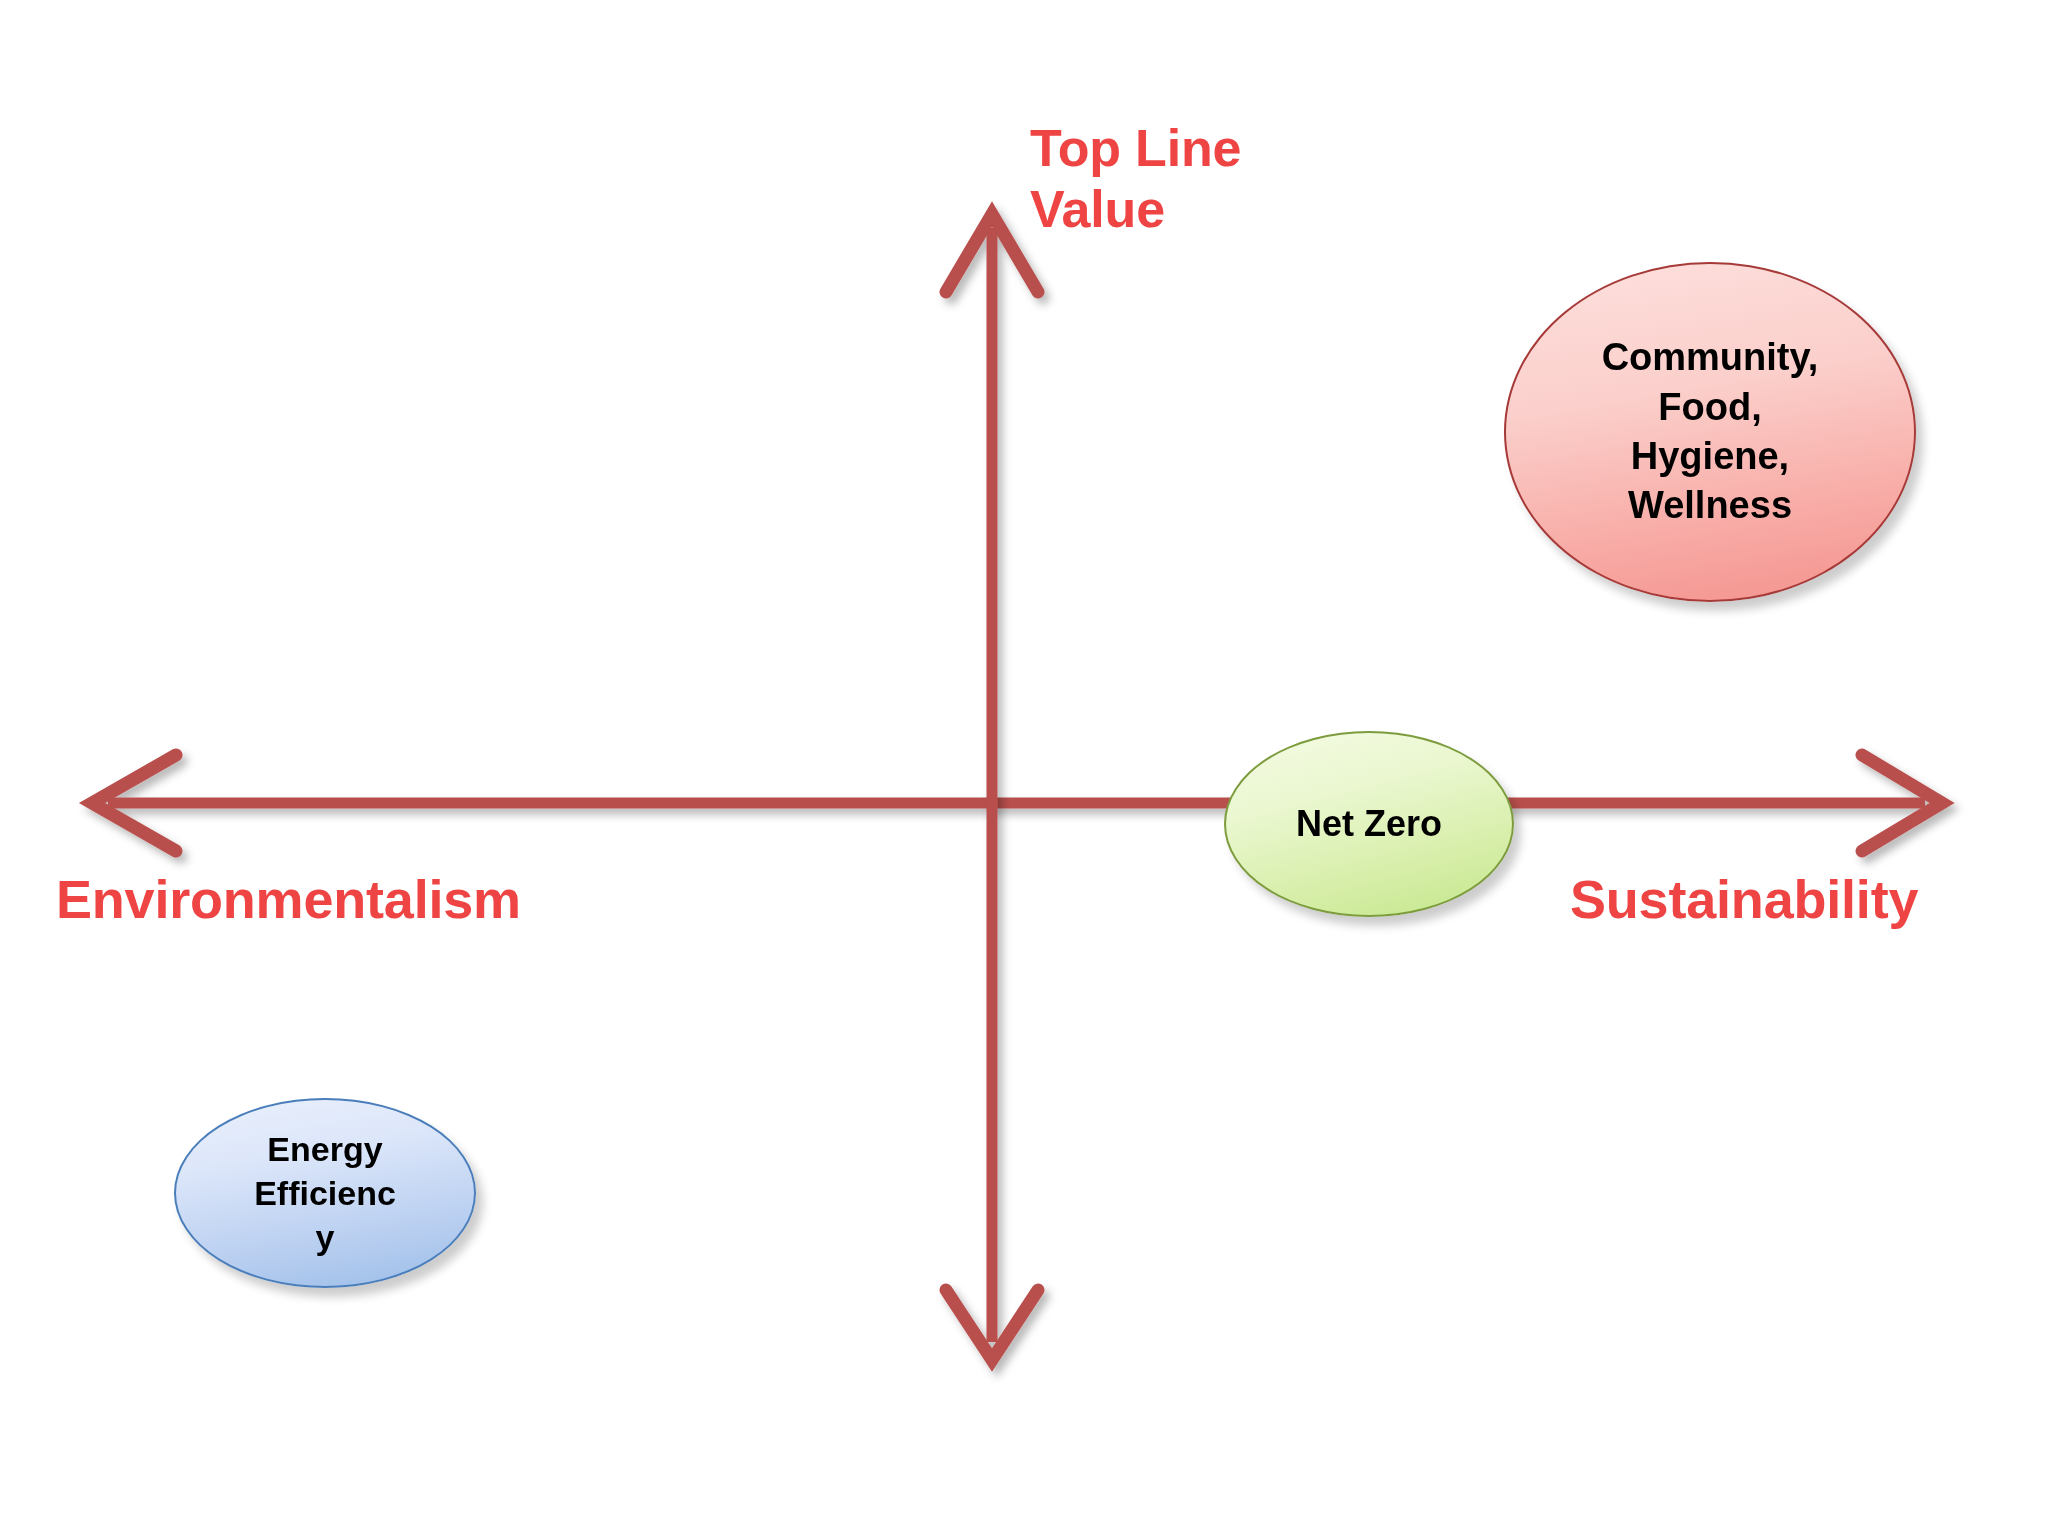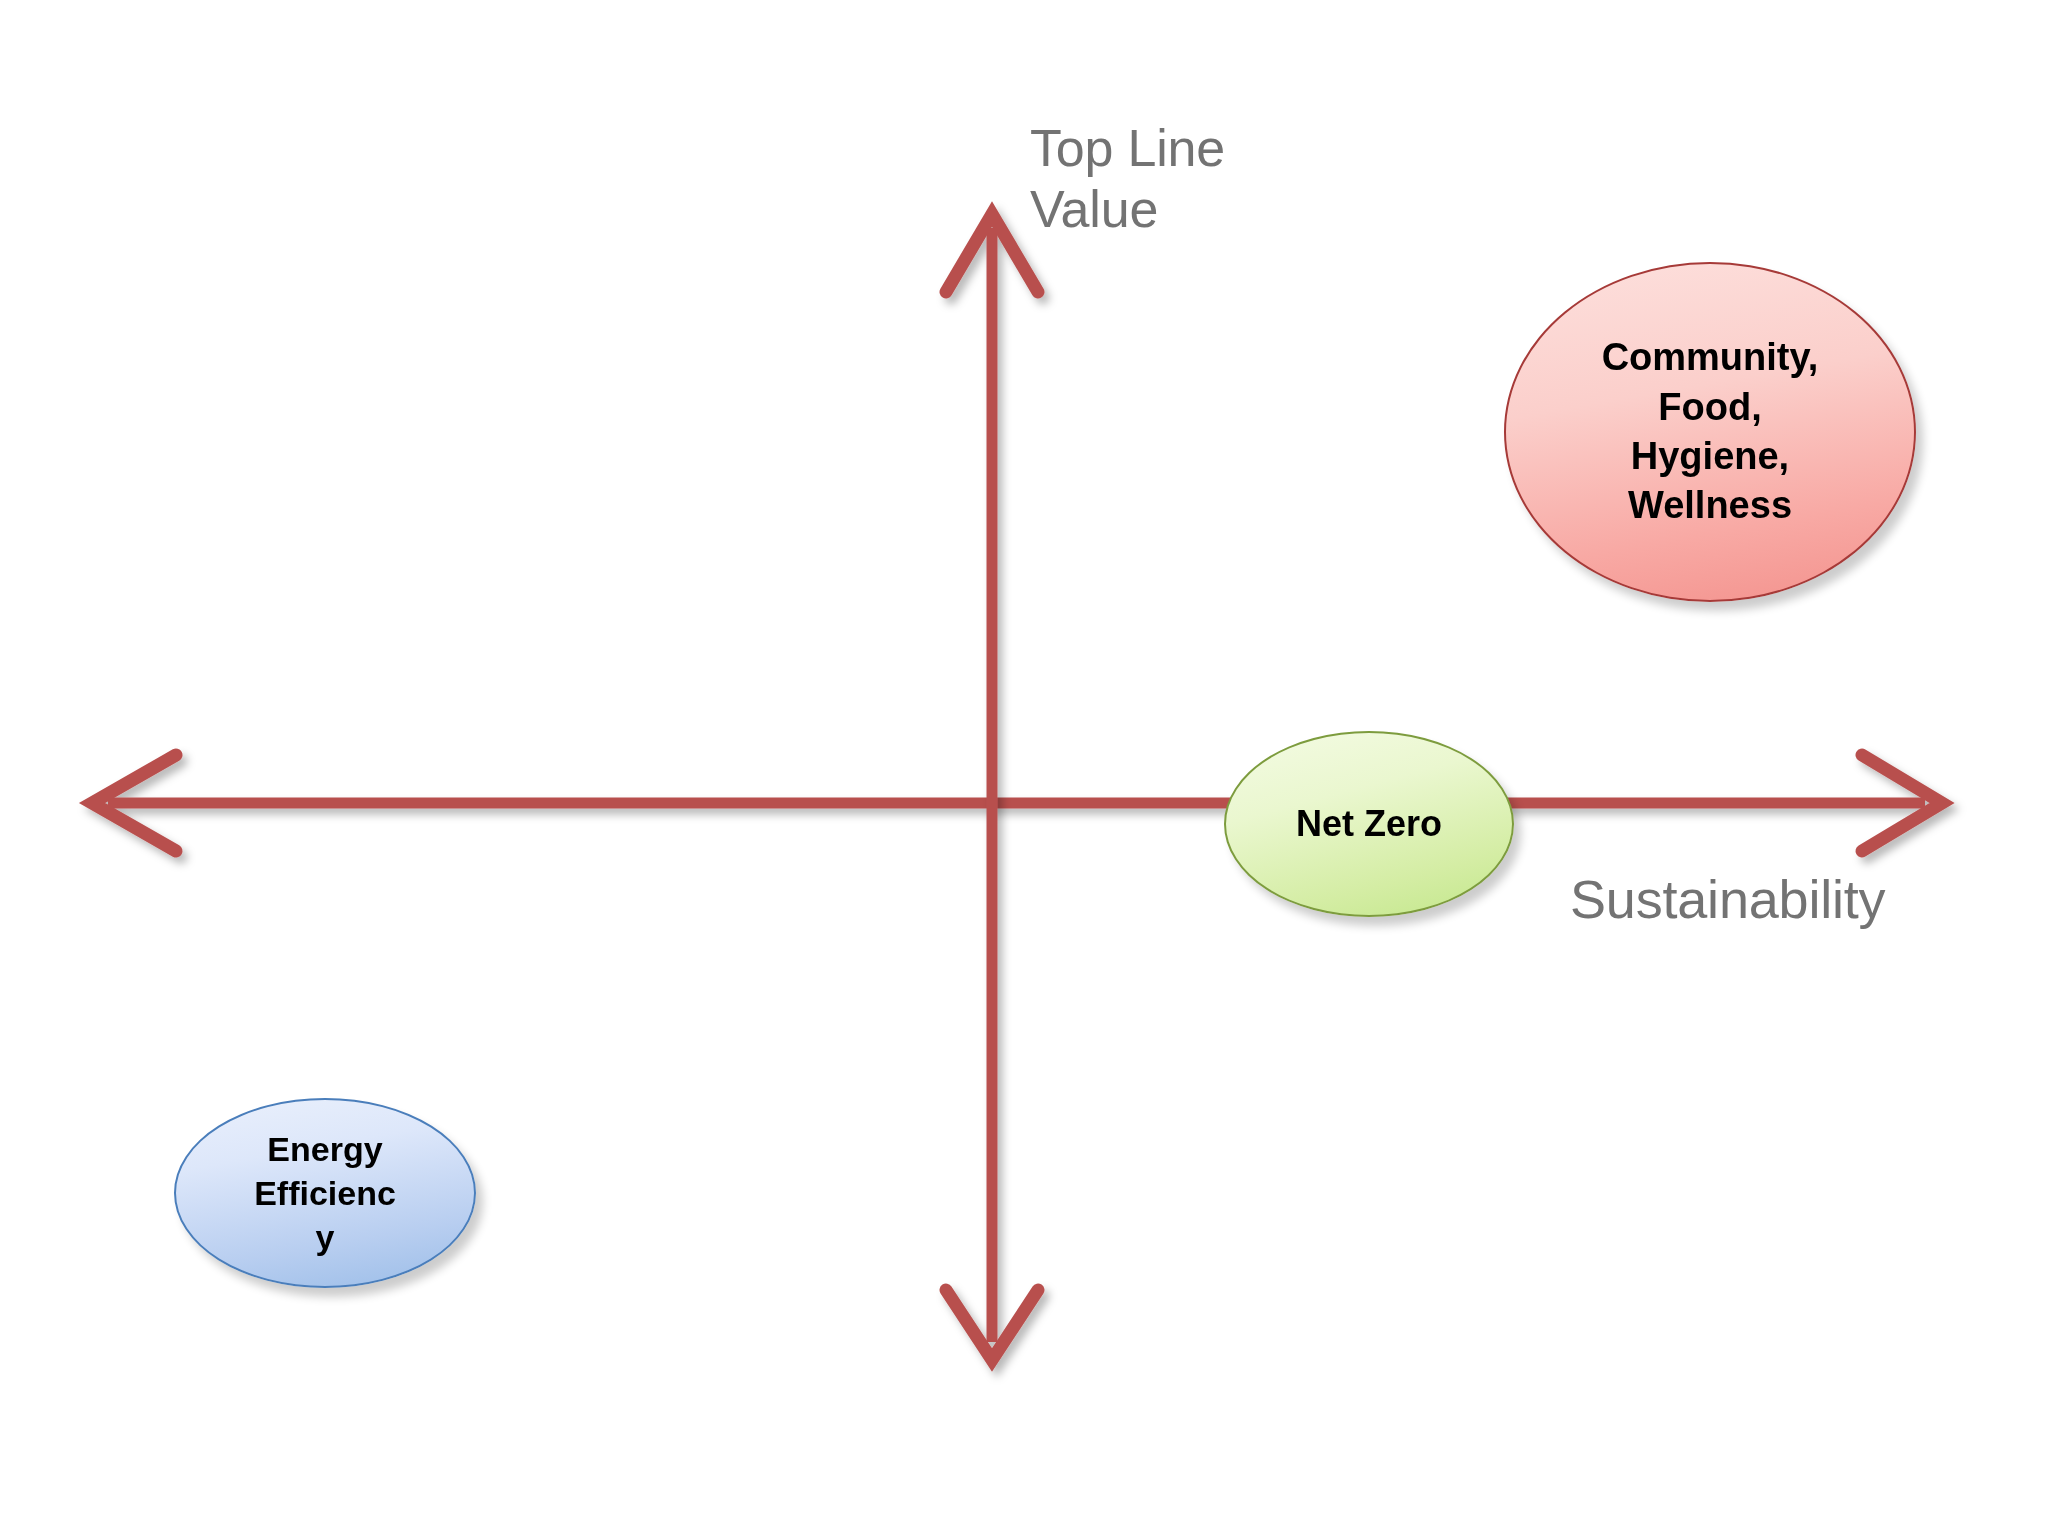--- a/index.html
+++ b/index.html
@@ -27,22 +27,22 @@
     left: 0;
     top: 0;
     width: 2048px;
     height: 1536px;
     pointer-events: none;
   }
 
   
   .axis-label {
     position: absolute;
-    color: #737373;
-    font-weight: normal;
+    color: #ef4444;
+    font-weight: bold;
     line-height: 1.18;
     white-space: pre-line;
     letter-spacing: -0.2px;
   }
 
   #label-top-line-value {
     left: 1030px;
     top: 118px;
     font-size: 52px;
     text-align: left;
@@ -144,20 +144,21 @@
       <line x1="992" y1="228" x2="992" y2="1342" stroke="#b8504e" stroke-width="11" stroke-linecap="butt"></line>
       <polyline points="946,292 992,214 1038,292" fill="none" stroke="#b8504e" stroke-width="13" stroke-linecap="round" stroke-linejoin="miter"></polyline>
       <polyline points="946,1290 992,1360 1038,1290" fill="none" stroke="#b8504e" stroke-width="13" stroke-linecap="round" stroke-linejoin="miter"></polyline>
     </g>
   </svg>
 
   <div class="axis-label" id="label-top-line-value">Top Line
 Value</div>
 
 
+  <div class="axis-label" id="label-environmentalism">Environmentalism</div>
 
   <div class="axis-label" id="label-sustainability">Sustainability</div>
 
   <div class="bubble" id="bubble-community">
     <span class="bubble-text">Community,
 Food,
 Hygiene,
 Wellness</span>
   </div>
 

